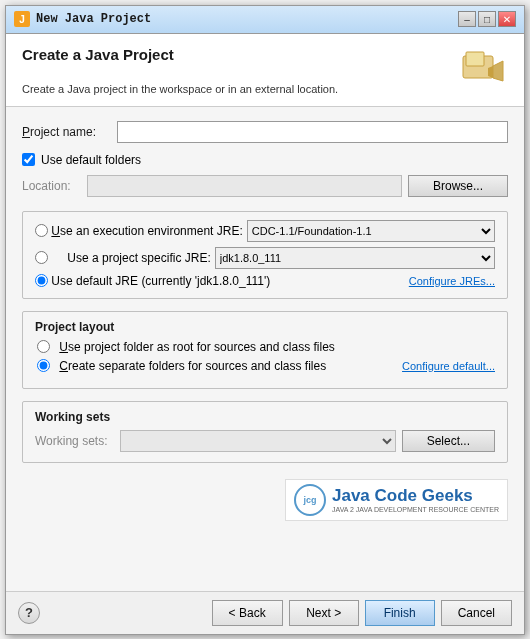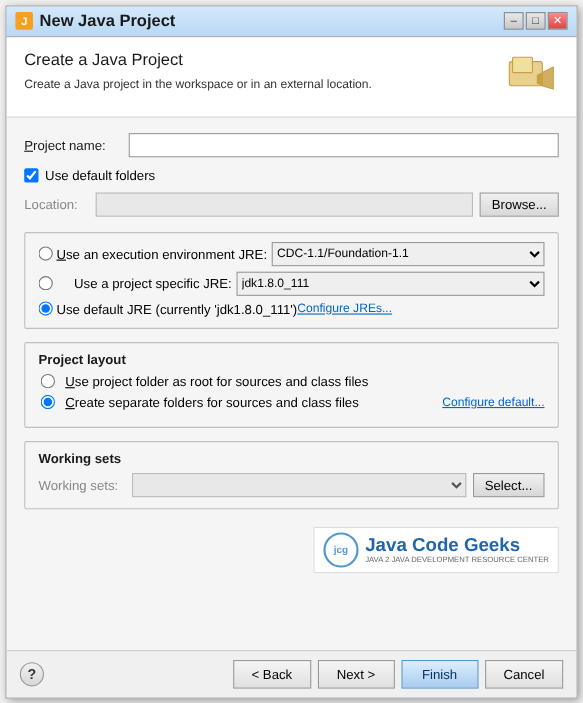--- a/index.html
+++ b/index.html
@@ -40,23 +40,24 @@
       border-radius: 2px;
       display: flex;
       align-items: center;
       justify-content: center;
       font-size: 10px;
       color: white;
       font-weight: bold;
     }
     .title-bar-text {
       flex: 1;
-      font-size: 15px;
+      font-size: 12px;
       font-weight: bold;
       color: #1a1a1a;
+      font-family: Liberation Mono, monospace;
     }
     .title-bar-buttons {
       display: flex;
       gap: 2px;
     }
     .title-btn {
       width: 18px;
       height: 16px;
       border: 1px solid #888;
       background: linear-gradient(to bottom, #e8e8e8, #c8c8c8);
@@ -72,23 +73,23 @@
       background: white;
       padding: 12px 16px 10px;
       border-bottom: 1px solid #ccc;
       display: flex;
       align-items: flex-start;
       justify-content: space-between;
       flex-shrink: 0;
     }
     .header-text h2 {
       font-size: 15px;
-      font-weight: normal;
+      font-weight: bold;
       color: #1a1a1a;
-      margin-bottom: 8px;
+      margin-bottom: 20px;
     }
     .header-text p {
       font-size: 11px;
       color: #333;
       max-width: 400px;
     }
     .header-icon {
       width: 50px;
       height: 50px;
       flex-shrink: 0;
@@ -145,21 +146,21 @@
       flex: 1;
       height: 22px;
       border: 1px solid #bbb;
       padding: 2px 4px;
       font-size: 11px;
       background: #e8e8e8;
       color: #555;
     }
     .browse-btn {
       margin-left: 6px;
-      padding: 2px 10px;
+      padding: 2px 24px;
       height: 22px;
       background: linear-gradient(to bottom, #f0f0f0, #d8d8d8);
       border: 1px solid #999;
       font-size: 12px;
       cursor: pointer;
       white-space: nowrap;
     }
     .group-box {
       border: 1px solid #c0c0c0;
       border-radius: 2px;
@@ -193,21 +194,21 @@
     }
     .configure-link {
       font-size: 11px;
       color: #0066cc;
       text-decoration: underline;
       cursor: pointer;
     }
     .jre-default-row {
       display: flex;
       align-items: center;
-      justify-content: flex-start;
+      justify-content: space-between;
       margin-top: 2px;
     }
     .jre-default-left {
       display: flex;
       align-items: center;
     }
     .watermark {
       display: flex;
       justify-content: flex-end;
       padding: 4px 0 6px;

